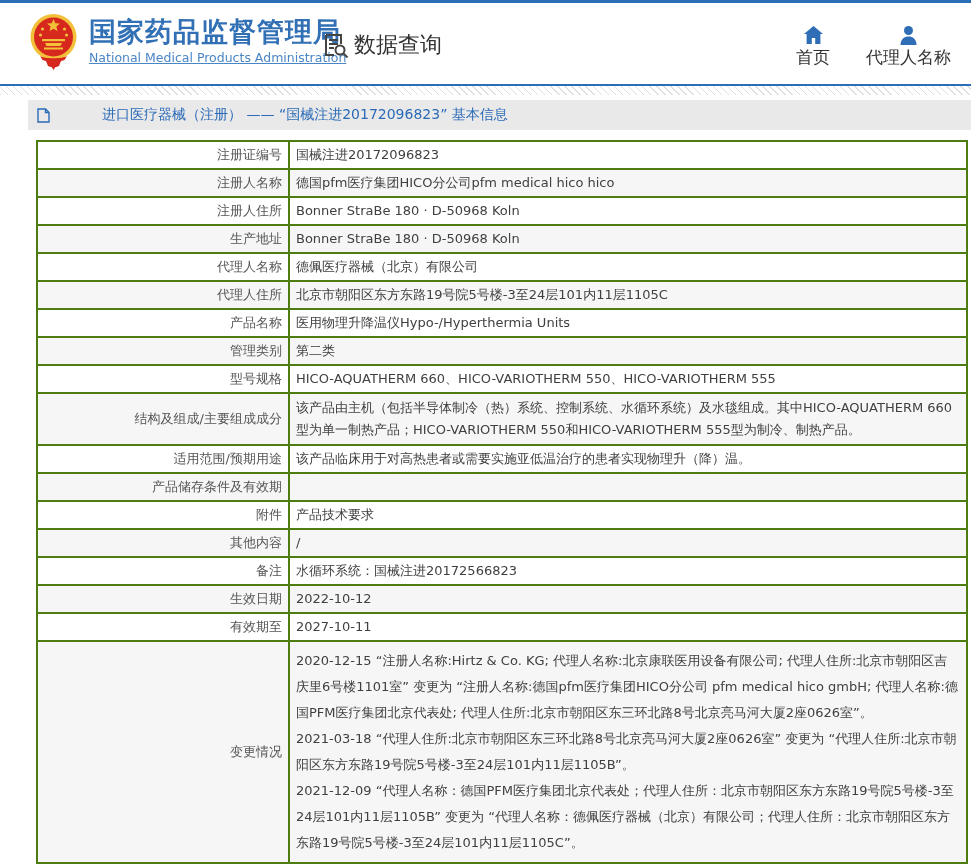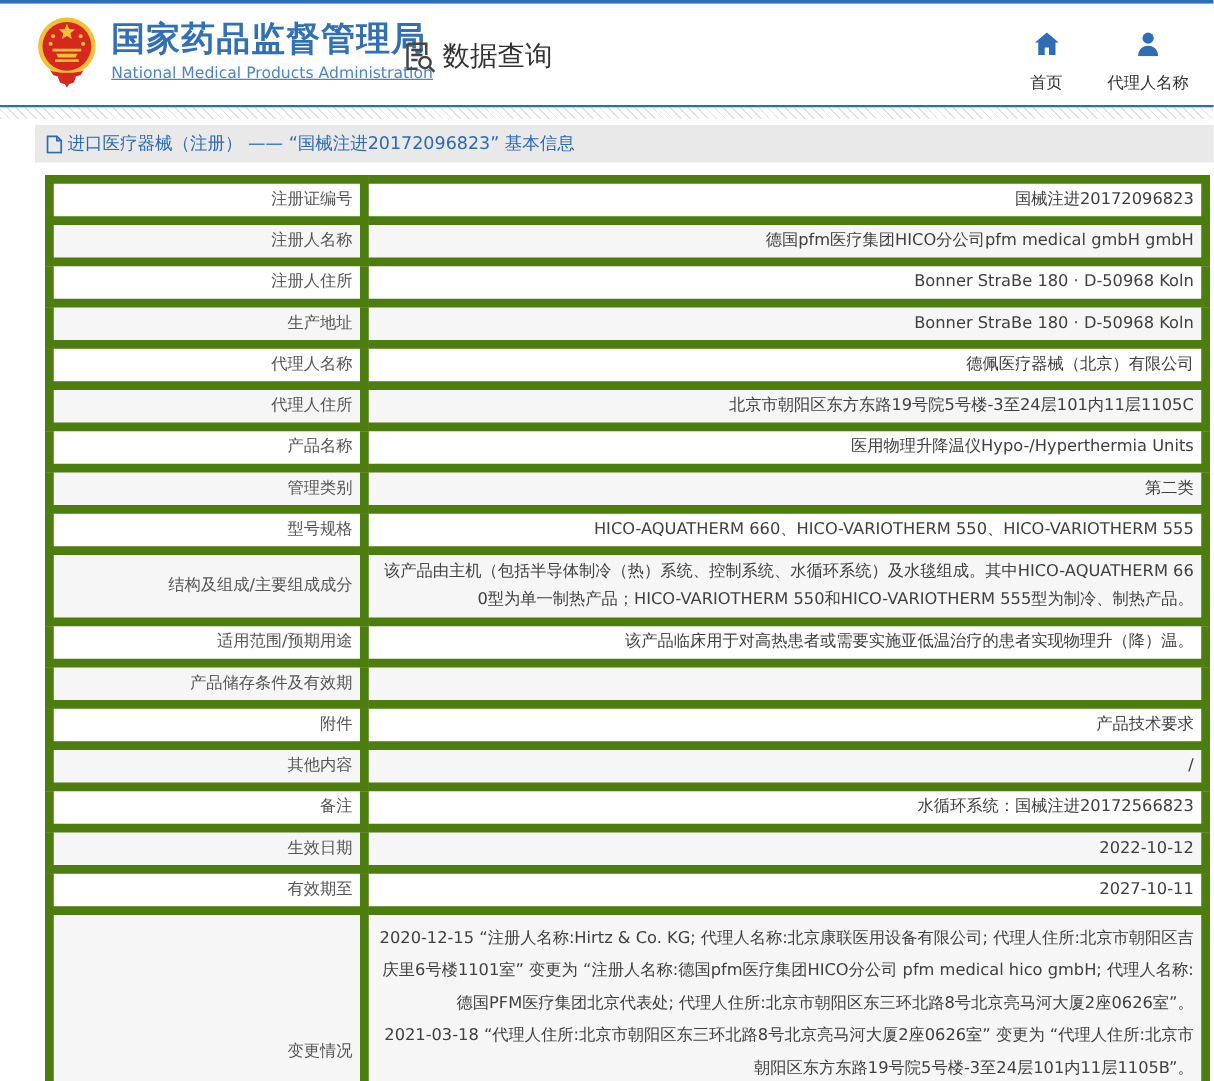--- a/index.html
+++ b/index.html
@@ -12,38 +12,38 @@
   .emblem { width:47px; height:58px; }
   .org-text { margin-left:12px; }
   .org-cn { font-size:27px; font-weight:bold; color:#3270b5; letter-spacing:1px; line-height:30px; }
   .org-en { font-size:12.5px; color:#4a86c6; margin-top:3px;text-decoration:underline; }
   .query { position:absolute; left:322px; top:27px; display:flex; align-items:center; cursor:pointer; }
   .query-icon { width:27px; height:27px; margin-right:5px; }
   .query-label { font-size:22px; color:#333; }
   .nav { position:absolute; right:20px; top:22px; display:flex; gap:36px; }
   .nav-item { display:flex; flex-direction:column; align-items:center; cursor:pointer; }
   .nav-item svg { width:21px; height:20px; }
-  .nav-label { font-size:13px; color:#333; margin-top:12px; white-space:nowrap; }
+  .nav-label { font-size:17px; color:#333; margin-top:1px; white-space:nowrap; }
   .blue-line { height:2px; background:#2a6db9; }
   .hatch { height:9px;
     background:repeating-linear-gradient(45deg,#e0e0e0 0px,#e0e0e0 1px,#ffffff 1px,#ffffff 5px); }
   
   .content { margin-left:28px; width:943px; margin-top:5px; }
   .crumb { height:30px; background:#e9e9e9; display:flex; align-items:center;
-           padding-left:9px; }
+           padding-left:9px;gap:48px; }
   .crumb-icon { width:13px; height:15px; margin-right:4px; flex:0 0 auto; }
   .crumb-text { font-size:14px; color:#2a6ab8; }
   .table-wrap { margin-top:10px; margin-left:8px; width:932px; }
   table { width:100%; border-collapse:collapse; table-layout:fixed; }
   tr { height:27px; }
   tr:nth-child(even) { background:#f6f6f6; }
-  td { border:7px solid #4d7c0f; font-size:13px; line-height:20px;
+  td { border:2px solid #4d7c0f; font-size:13px; line-height:20px;
        padding:3px 6px; vertical-align:middle; }
   td.label { width:252px; text-align:right; color:#555; }
-  td.value { color:#404040; word-break:break-all;text-align:right; }
+  td.value { color:#404040; word-break:break-all; }
   td.value.tall  { line-height:22px; }
   td.value.xtall { line-height:26px; white-space:pre-line; padding-top:6px; padding-bottom:6px; }
 </style>
 </head>
 <body>
 
 <div class="topbar"></div>
 
 <div class="header">
   <div class="logo-wrap">
@@ -116,21 +116,21 @@
           <col style="width:252px">
           <col>
         </colgroup>
       <tbody>
           <tr>
             <td class="label">注册证编号</td>
             <td class="value">国械注进20172096823</td>
           </tr>
           <tr>
             <td class="label">注册人名称</td>
-            <td class="value">德国pfm医疗集团HICO分公司pfm medical gmbH gmbH</td>
+            <td class="value">德国pfm医疗集团HICO分公司pfm medical hico hico</td>
           </tr>
           <tr>
             <td class="label">注册人住所</td>
             <td class="value">Bonner StraBe 180 · D-50968 Koln</td>
           </tr>
           <tr>
             <td class="label">生产地址</td>
             <td class="value">Bonner StraBe 180 · D-50968 Koln</td>
           </tr>
           <tr>

